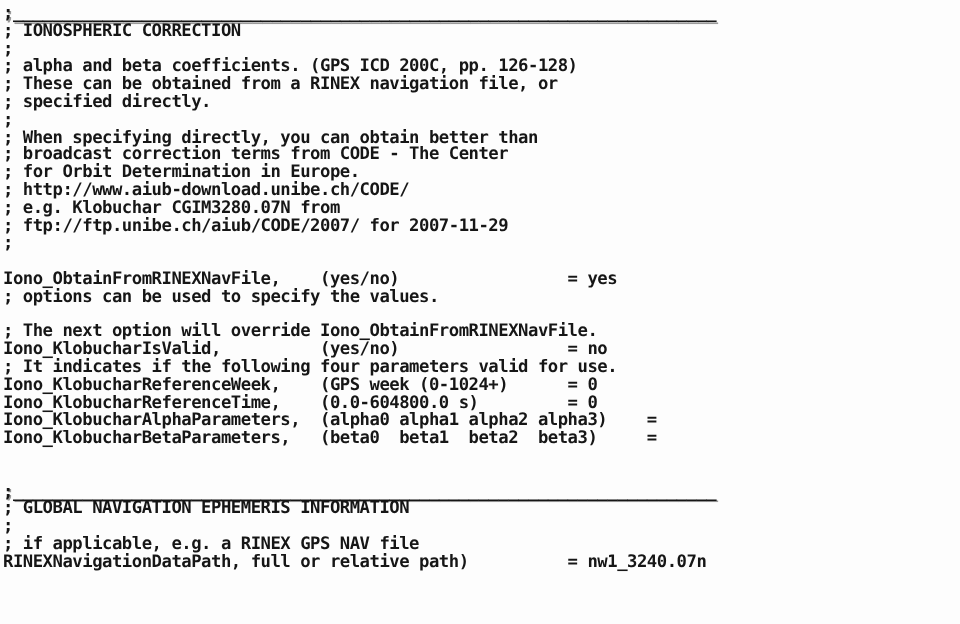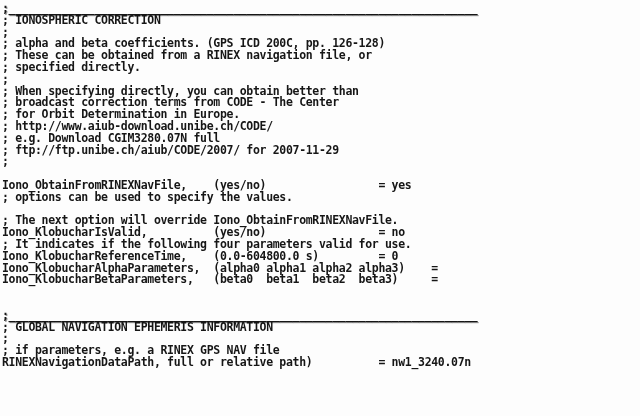--- a/index.html
+++ b/index.html
@@ -35,33 +35,34 @@
   <div class="ln">; IONOSPHERIC CORRECTION</div>
   <div class="ln">;</div>
   <div class="ln">; alpha and beta coefficients. (GPS ICD 200C, pp. 126-128)</div>
   <div class="ln">; These can be obtained from a RINEX navigation file, or</div>
   <div class="ln">; specified directly.</div>
   <div class="ln">;</div>
   <div class="ln">; When specifying directly, you can obtain better than</div>
   <div class="ln">; broadcast correction terms from CODE - The Center</div>
   <div class="ln">; for Orbit Determination in Europe.</div>
   <div class="ln">; http://www.aiub-download.unibe.ch/CODE/</div>
-  <div class="ln">; e.g. Download CGIM3280.07N full</div>
+  <div class="ln">; e.g. Klobuchar CGIM3280.07N from</div>
   <div class="ln">; ftp://ftp.unibe.ch/aiub/CODE/2007/ for 2007-11-29</div>
   <div class="ln">;</div>
   <div class="ln"></div>
   <div class="ln">Iono_ObtainFromRINEXNavFile,    (yes/no)                 = yes</div>
   <div class="ln">; options can be used to specify the values.</div>
   <div class="ln"></div>
   <div class="ln">; The next option will override Iono_ObtainFromRINEXNavFile.</div>
   <div class="ln">Iono_KlobucharIsValid,          (yes/no)                 = no</div>
   <div class="ln">; It indicates if the following four parameters valid for use.</div>
+  <div class="ln">Iono_KlobucharReferenceWeek,    (GPS week (0-1024+)      = 0</div>
   <div class="ln">Iono_KlobucharReferenceTime,    (0.0-604800.0 s)         = 0</div>
   <div class="ln">Iono_KlobucharAlphaParameters,  (alpha0 alpha1 alpha2 alpha3)    =</div>
   <div class="ln">Iono_KlobucharBetaParameters,   (beta0  beta1  beta2  beta3)     =</div>
   <div class="ln"></div>
   <div class="ln"></div>
   <div class="ln rule">;_______________________________________________________________________</div>
   <div class="ln">; GLOBAL NAVIGATION EPHEMERIS INFORMATION</div>
   <div class="ln">;</div>
-  <div class="ln">; if parameters, e.g. a RINEX GPS NAV file</div>
+  <div class="ln">; if applicable, e.g. a RINEX GPS NAV file</div>
   <div class="ln">RINEXNavigationDataPath, full or relative path)          = nw1_3240.07n</div>
 </div>
 
 </body></html>

